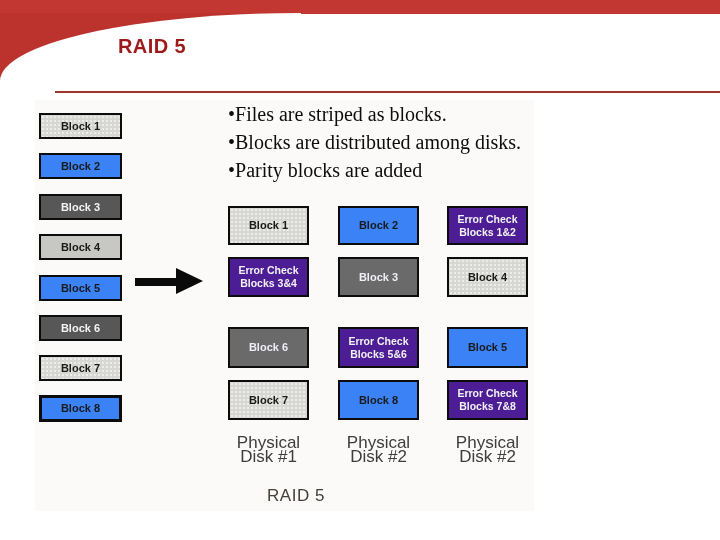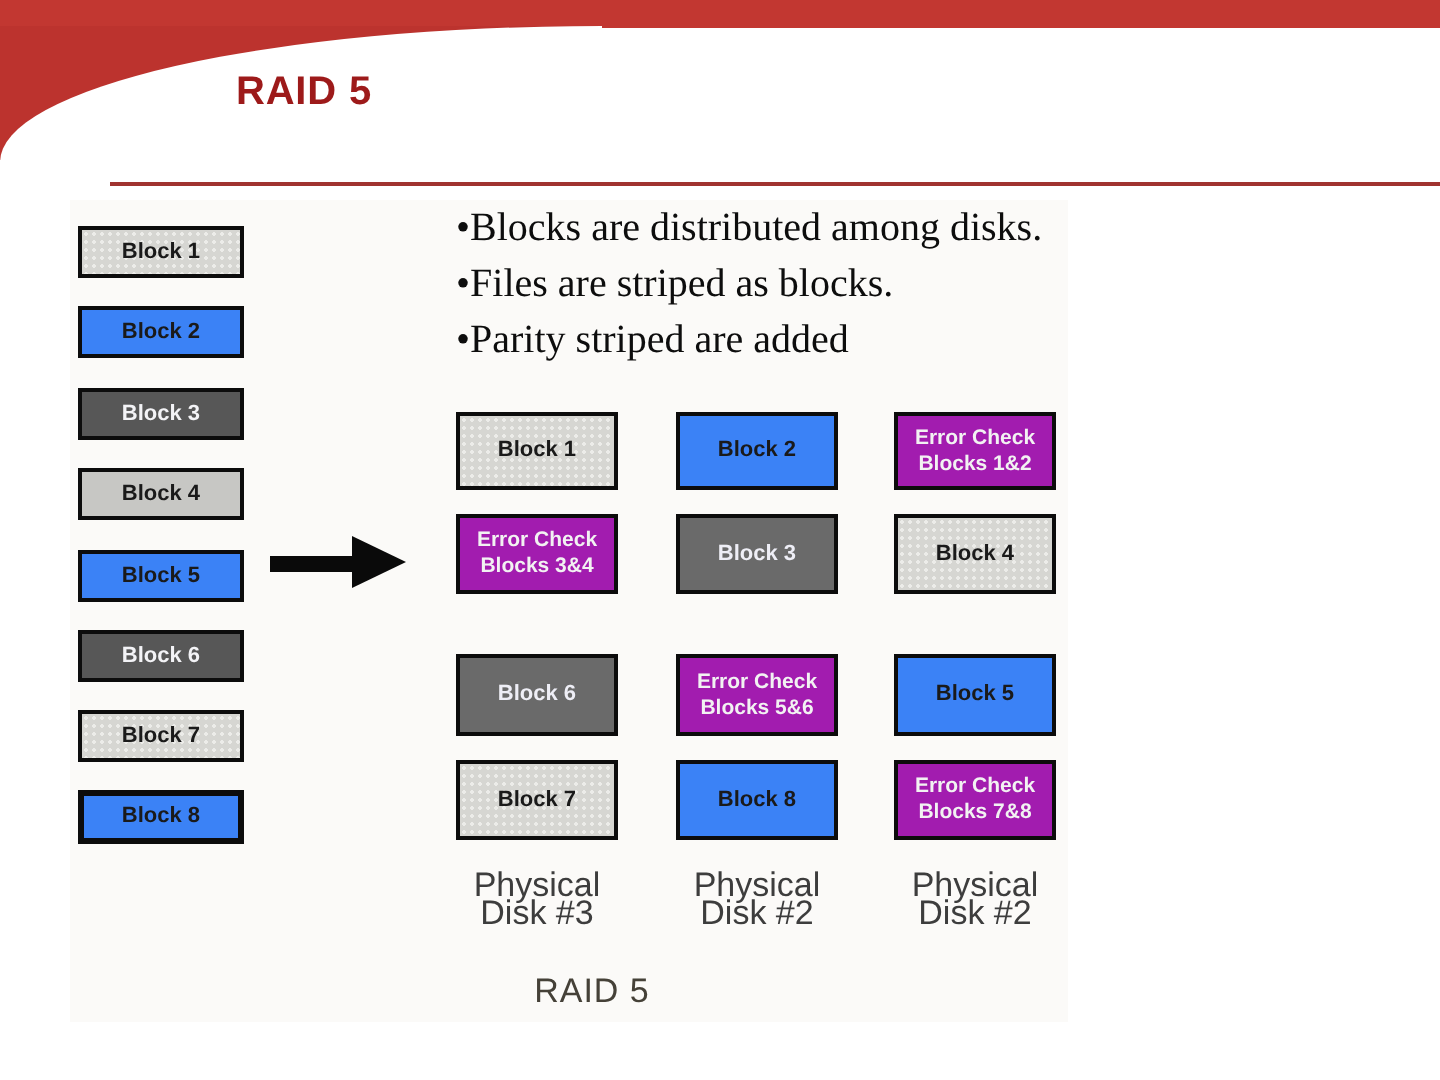--- a/index.html
+++ b/index.html
@@ -54,21 +54,21 @@
   }
   .blk.light {
     background-color:#d6d6d2;
     background-image:radial-gradient(circle, #ecece9 28%, rgba(0,0,0,0) 30%);
     background-size:4px 4px;
   }
   .blk.gray  { background:#c7c7c4; }
   .blk.white { background:#3b82f6; }
   .blk.dark  { background:#575757; color:#f3f3f6; }
   .blk.mid   { background:#6a6a6a; color:#eeeef6; }
-  .blk.black { background:#a21caf; color:#f2f2f2; font-size:10.5px; }
+  .blk.black { background:#4c1d95; color:#f2f2f2; font-size:10.5px; }
   .blk.thick { border-width:3px; }
   
   .lblk { left:39px; width:83px; height:26px; }
   
   .gblk { width:81px; }
   
   .arrow { position:absolute; left:135px; top:268px; width:68px; height:27px; }
   .arrow .shaft { position:absolute; left:0; top:10px; width:44px; height:8px; background:#0a0a0a; }
   .arrow .head  { position:absolute; left:41px; top:0; width:0; height:0;
                   border-top:13.5px solid transparent; border-bottom:13.5px solid transparent;
@@ -95,23 +95,23 @@
   <div class="top-band"></div>
   <div class="curve-red"></div>
   <div class="curve-white"></div>
 
   <h1 class="page-title">RAID 5</h1>
   <div class="title-rule"></div>
 
   <div class="diagram-area"></div>
 
   <div class="bullets">
+    <div><span>•</span><span>Files are striped as blocks.</span></div>
     <div><span>•</span><span>Blocks are distributed among disks.</span></div>
-    <div><span>•</span><span>Files are striped as blocks.</span></div>
-    <div><span>•</span><span>Parity striped are added</span></div>
+    <div><span>•</span><span>Parity blocks are added</span></div>
   </div>
 
   <div class="blk lblk light" style="top:113px;">
       <span>Block 1</span>
     </div>
   <div class="blk lblk white" style="top:153px;">
       <span>Block 2</span>
     </div>
   <div class="blk lblk dark" style="top:194px;">
       <span>Block 3</span>
@@ -185,21 +185,21 @@
       <span>Block 8</span>
       <span></span>
     </div>
   <div class="blk gblk black" style="left:447px;top:380px;height:40px;">
       <span>Error Check</span>
       <span>Blocks 7&amp;8</span>
     </div>
 
   <div class="col-label" style="left:228px;top:436px;">
     <div>Physical</div>
-    <div>Disk #3</div>
+    <div>Disk #1</div>
   </div>
   <div class="col-label" style="left:338px;top:436px;">
     <div>Physical</div>
     <div>Disk #2</div>
   </div>
   <div class="col-label" style="left:447px;top:436px;">
     <div>Physical</div>
     <div>Disk #2</div>
   </div>
 

